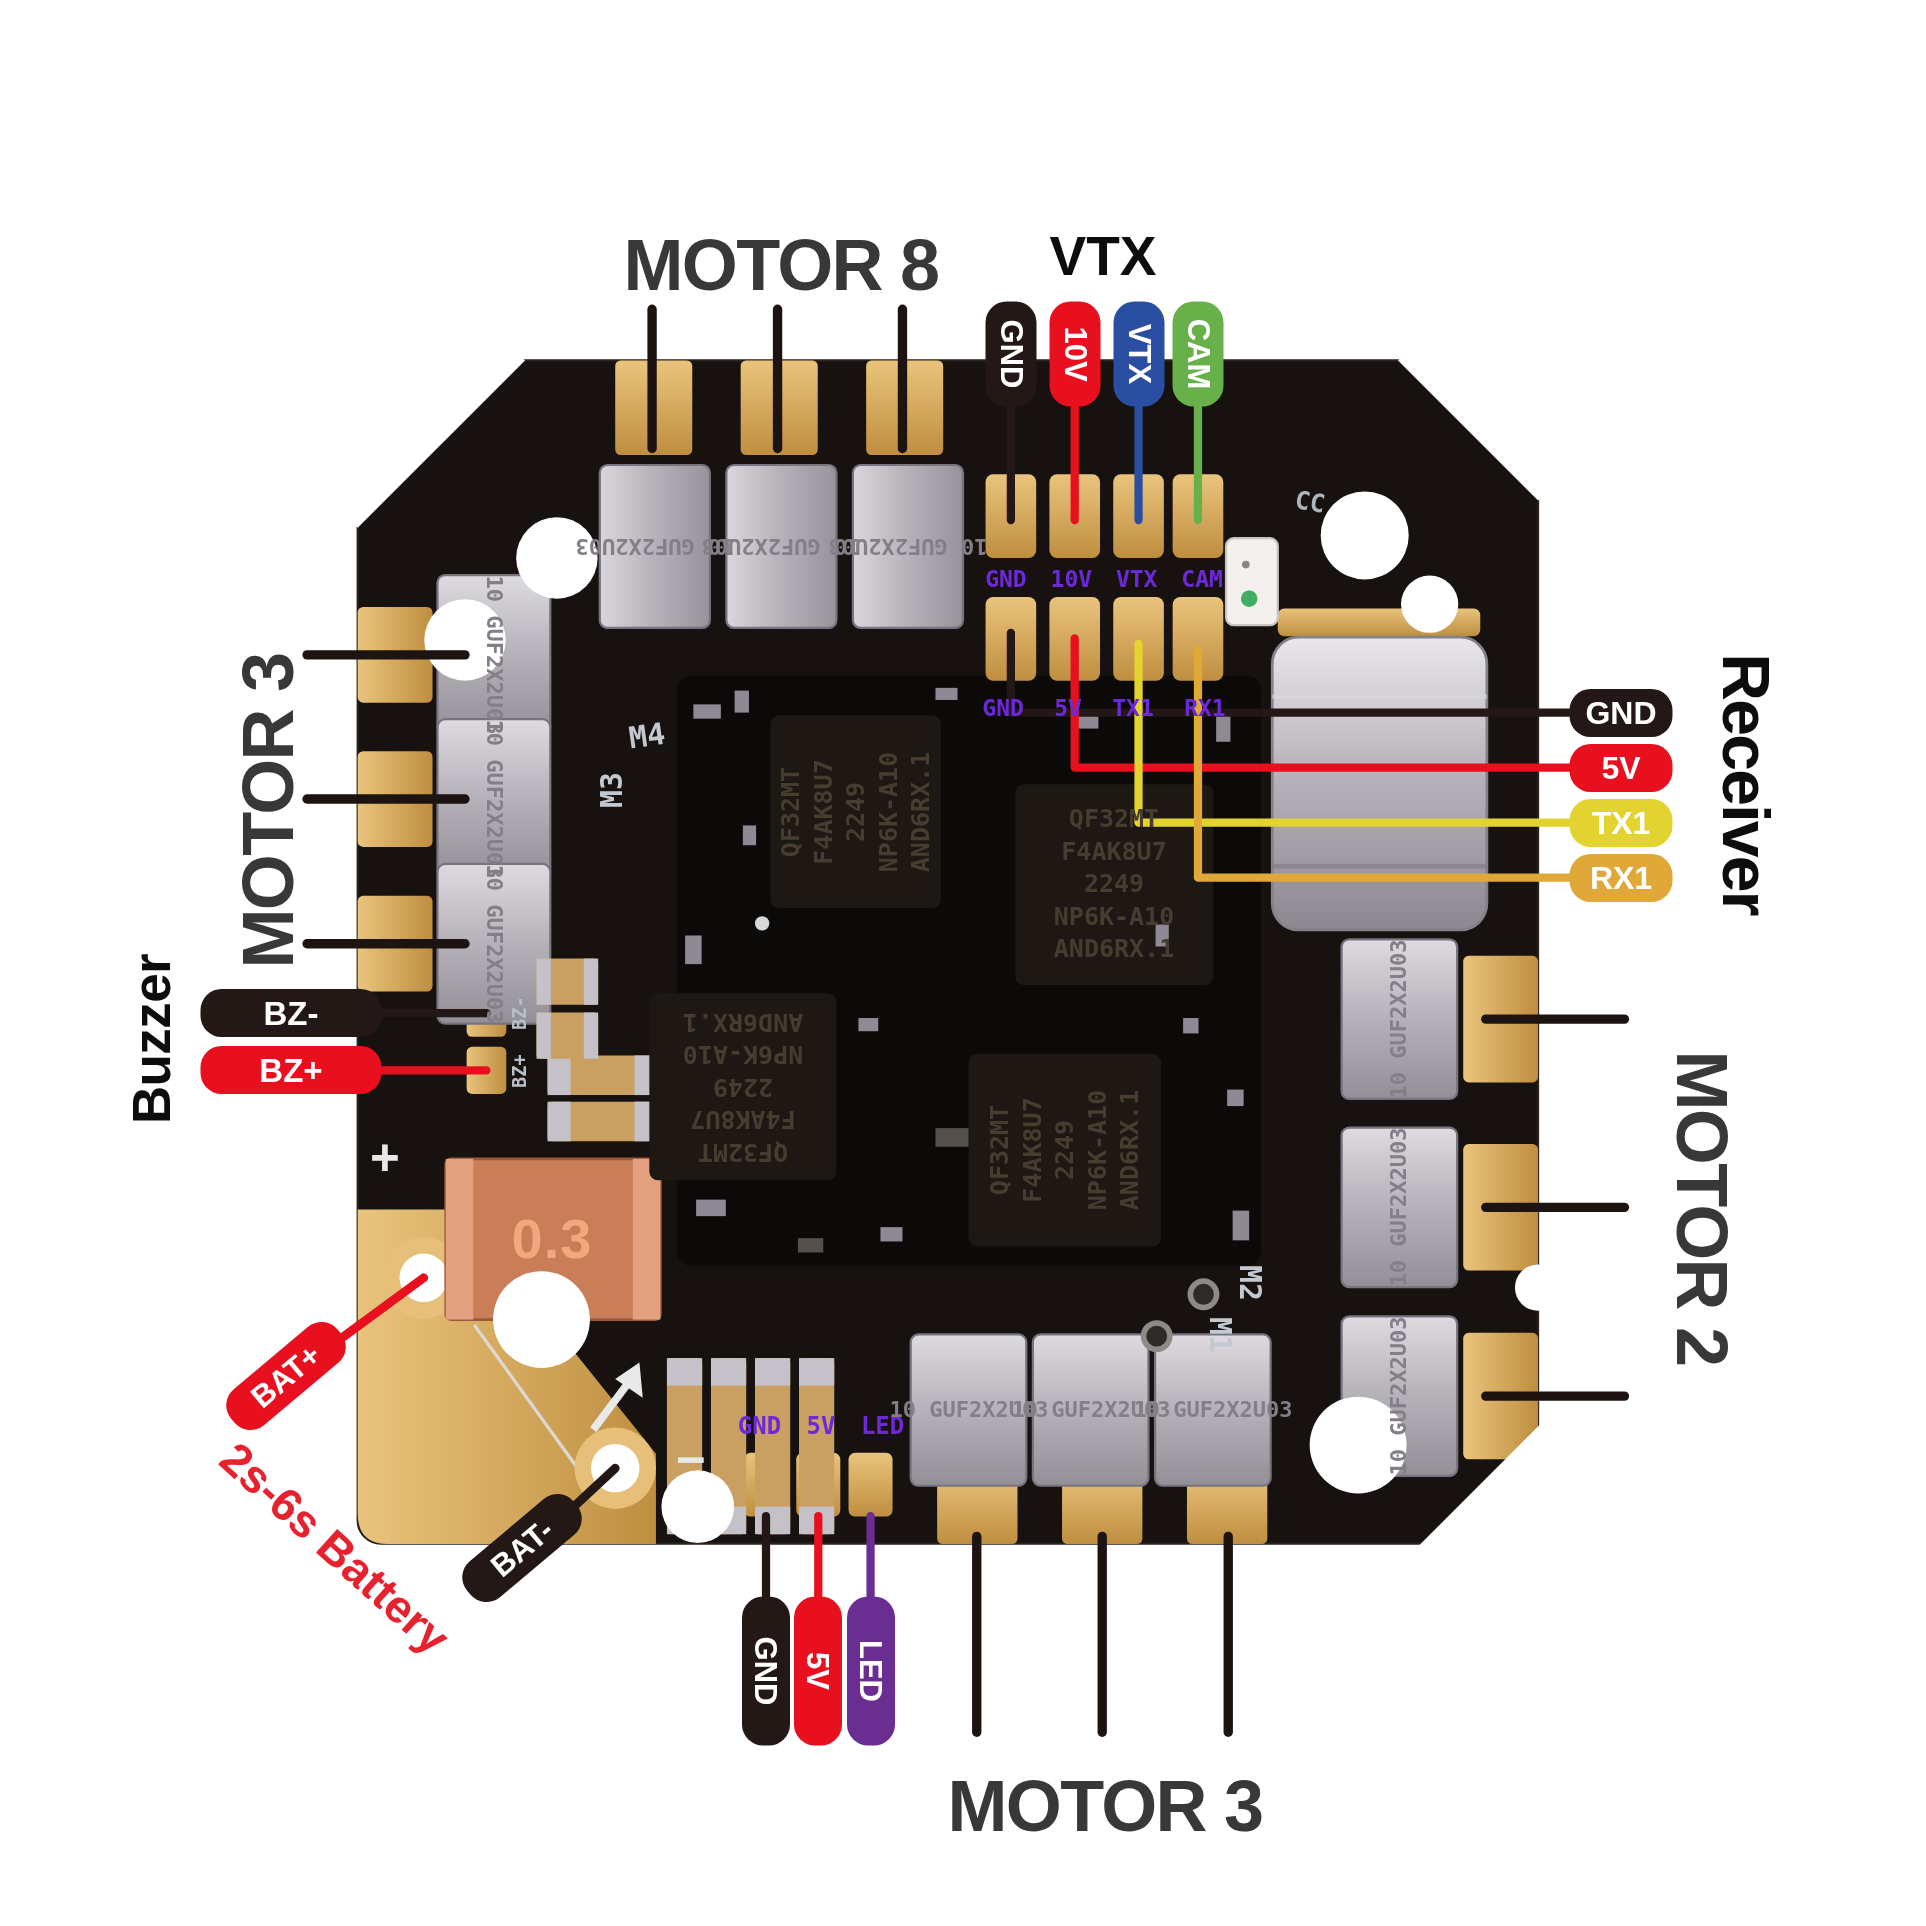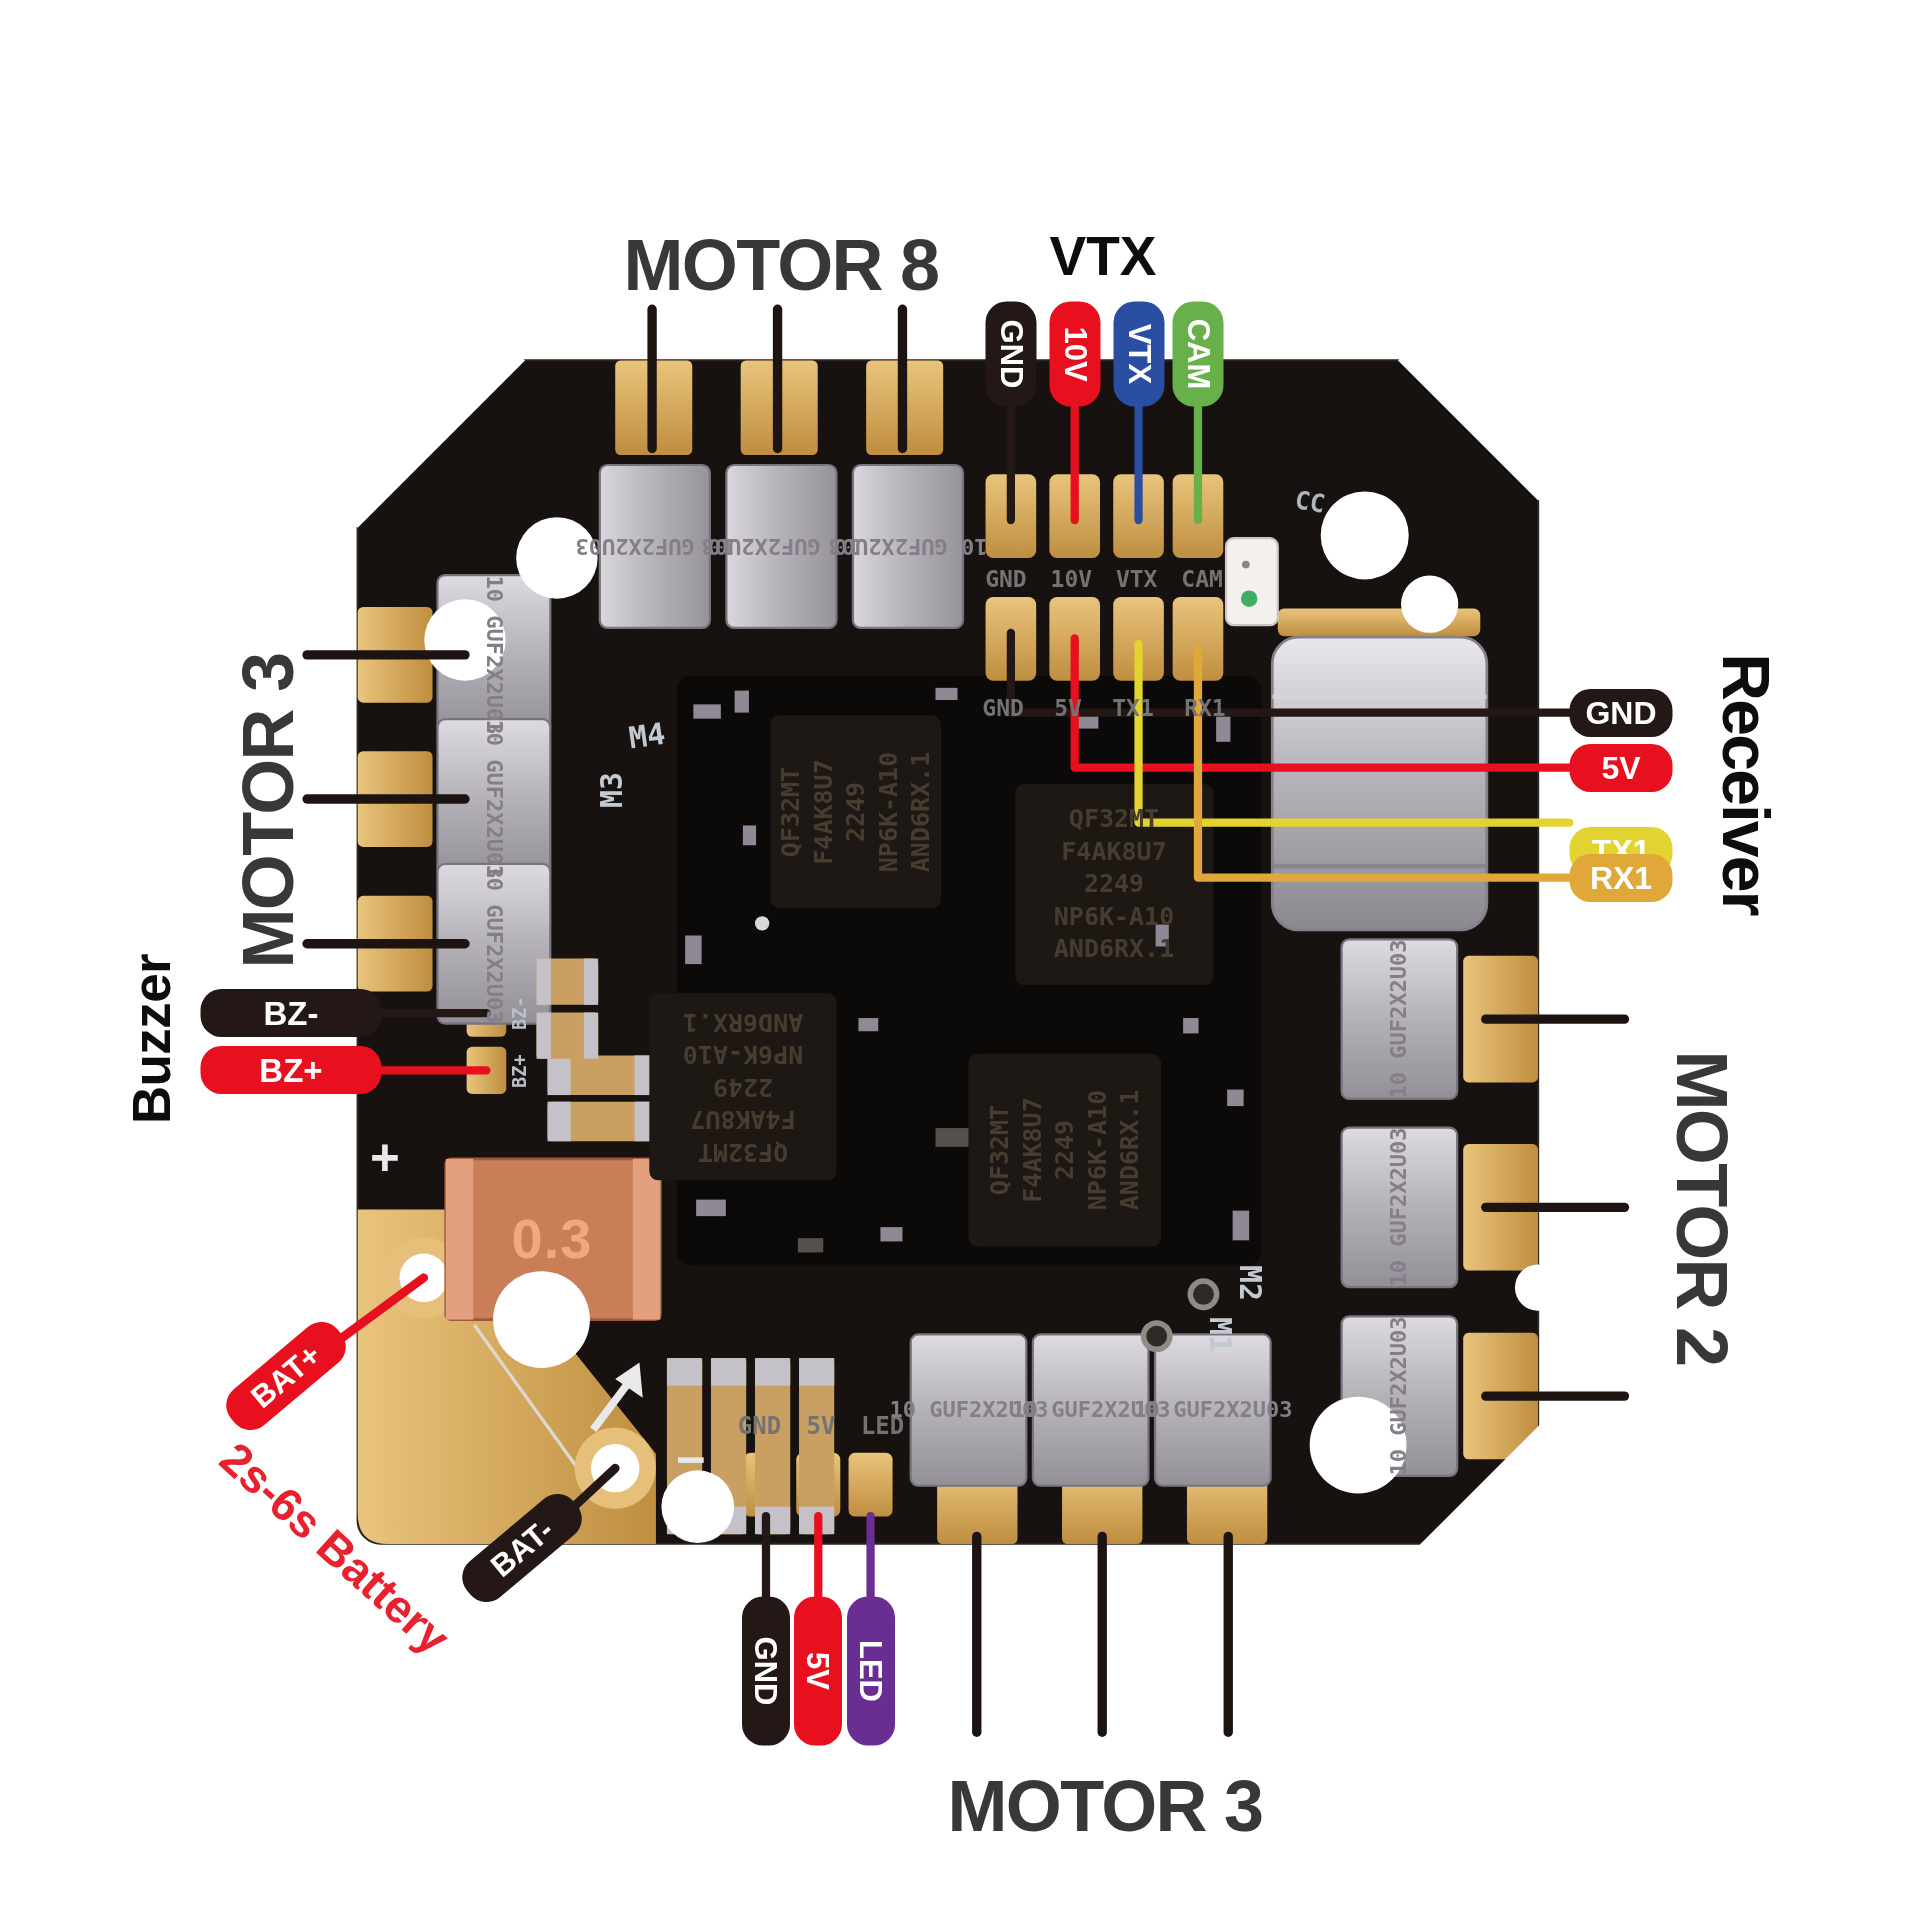--- a/index.html
+++ b/index.html
@@ -17,30 +17,30 @@
   .title.vtxhead{font-size:55px;letter-spacing:0px;}
   .title.buz{font-size:53px;letter-spacing:-0.6px;}
   .title.recv{font-size:66px;}
   .title.batnote{color:#e8212e;font-size:46px;letter-spacing:0;}
   
   .pill{border-radius:21px;color:#ffffff;font-weight:700;text-align:center;}
   .p-dark{background:#231815;}
   .p-red{background:#e8101f;}
   .p-blue{background:#2a4fa2;}
   .p-green{background:#67b04a;}
-  .p-yellow{background:#e3d330;margin-top:28px;}
+  .p-yellow{background:#e3d330;}
   .p-gold{background:#dfa838;}
   .p-purple{background:#6a2d91;}
   .pill.vtxpin{width:105px;height:51px;font-size:31px;}     
   .pill.rxpin{width:103px;height:48px;font-size:32px;}
   .pill.bzpin{width:181px;height:48px;font-size:33px;}
   .pill.batpin{width:139px;height:47px;font-size:31px;}
   .pill.ledpin{width:149px;height:48px;font-size:31px;}
   
-  .silk{font-family:"DejaVu Sans Mono",monospace;font-weight:700;color:#737373;}
+  .silk{font-family:"DejaVu Sans Mono",monospace;font-weight:700;color:#6d28d9;}
   .silk.rowtxt{font-size:23px;word-spacing:10px;}
   .silk.row2txt{font-size:23px;word-spacing:16.5px;}
   .silk.ledrow{font-size:24px;word-spacing:11px;}
   .silk.mtag{font-size:30px;color:#c3c9d1;}
   .silk.cctag{font-size:25px;color:#aeb5bd;}
   .silk.sign{font-size:51px;color:#e8e8e8;font-family:"Liberation Sans",sans-serif;}
   .silk.bztag{font-size:18.7px;color:#b9bfc7;}
   .shuntlbl{font-size:56px;font-weight:700;color:#f2a87d;letter-spacing:1.1px;}
   
   .caplbl{font-family:"DejaVu Sans Mono",monospace;font-weight:700;font-size:22px;

